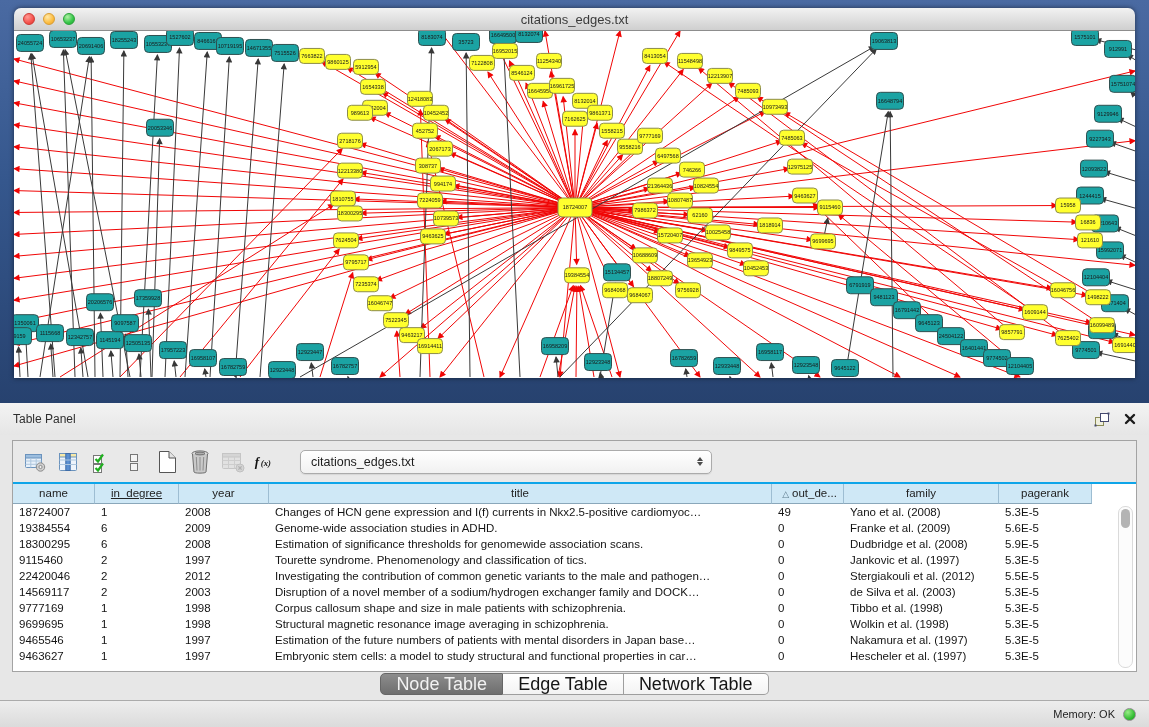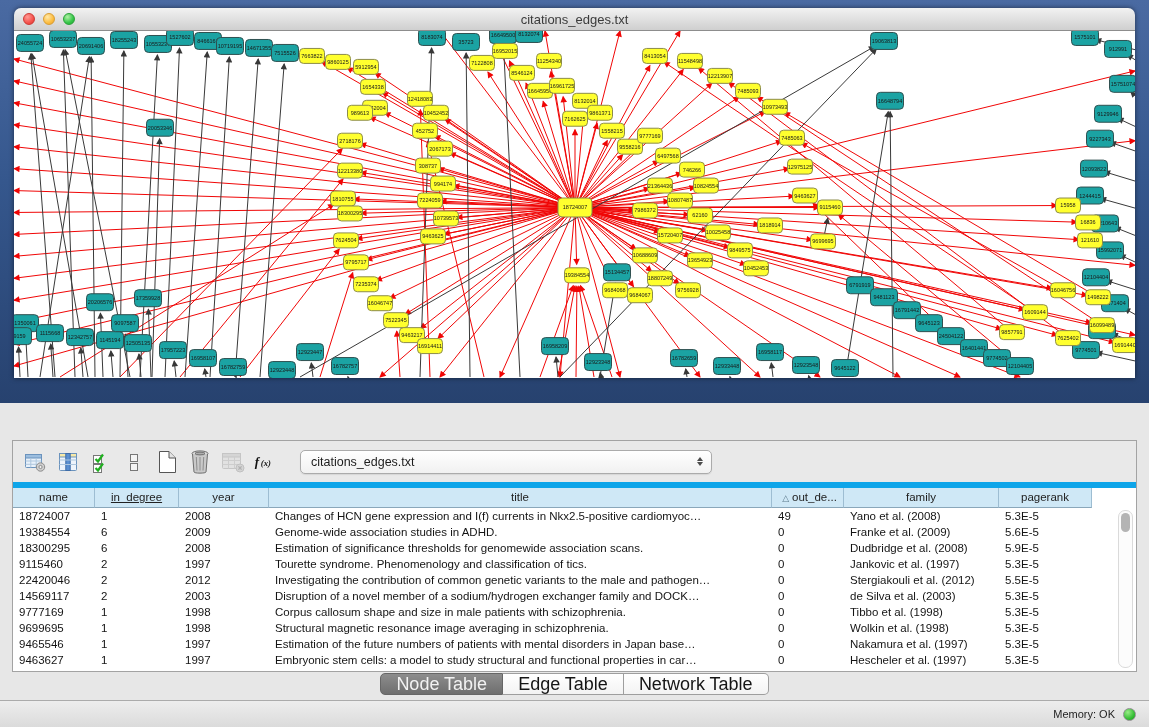--- a/index.html
+++ b/index.html
@@ -39,21 +39,21 @@
   .combo{width:398px;height:22px;margin-left:14px;background:linear-gradient(#ffffff,#f1f1f1);
     border:1px solid #ababab;border-radius:5px;display:flex;align-items:center;
     font-size:12.5px;color:#1c1c1c;padding:0 6px;box-shadow:0 1px 1px rgba(0,0,0,.08);cursor:pointer;}
   .combo .val{flex:1;padding-left:4px;}
   .combo-arrows{display:flex;flex-direction:column;align-items:center;gap:1px;padding-right:2px;}
   .combo-arrows i{width:0;height:0;border-left:3.5px solid transparent;border-right:3.5px solid transparent;}
   .combo-arrows i.up{border-bottom:4px solid #4b4b4b;}
   .combo-arrows i.dn{border-top:4px solid #4b4b4b;}
 
   .tablewrap{position:absolute;left:0;right:0;top:41px;bottom:0;background:#ffffff;
-    border-top:6px solid #0ea5e9;overflow:hidden;}
+    border-top:2px solid #0ea5e9;overflow:hidden;}
   .thead{display:flex;height:20px;}
   .th{box-sizing:border-box;height:20px;line-height:19px;font-size:11.5px;color:#222;
     text-align:center;background:#cfe8f6;border-right:1px solid #9dbdd2;border-bottom:1px solid #8aa7ba;
     overflow:hidden;white-space:nowrap;cursor:pointer;}
   .th.sorted{text-align:center;padding-left:4px;}
   .th .tri{color:#5d7b8d;font-size:9px;margin-right:3px;}
   .tr{display:flex;height:16px;cursor:default;}
   .td{box-sizing:border-box;height:16px;line-height:16px;font-size:11.5px;color:#141414;
     padding-left:6px;overflow:hidden;white-space:nowrap;}
   .vscroll{position:absolute;top:22px;right:3px;width:13px;bottom:3px;background:#fcfcfc;
@@ -855,20 +855,38 @@
                 <rect x="564.5" y="267.5" width="25" height="15" rx="4" ry="4" fill="#ffff2e" stroke="#8c8c4a" stroke-width="1"></rect>
                 <text x="577" y="277" text-anchor="middle" font-size="5.5" font-family="Liberation Sans, sans-serif" fill="#1a1a1a">19384554</text>
               </g>
             </g>
           </svg>
       </div>
     </div>
   </section>
 
   <section class="table-panel">
+    <div class="panel-header">
+      <span>Table Panel</span>
+      <div class="panel-actions">
+        <span class="pa">
+          <svg width="16" height="15" viewBox="0 0 16 15">
+            <rect x="1.5" y="5.5" width="8" height="8" fill="#eeeedd" stroke="#8a8a55"></rect>
+            <rect x="6.5" y="1.5" width="8" height="8" fill="#ffffff" stroke="#44486e"></rect>
+            <rect x="0.5" y="12.5" width="2" height="2" fill="#44486e"></rect>
+            <rect x="13.5" y="0.5" width="2" height="2" fill="#44486e"></rect>
+          </svg>
+        </span>
+        <span class="pa">
+          <svg width="12" height="12" viewBox="0 0 12 12">
+            <path d="M2 2 L10 10 M10 2 L2 10" stroke="#1b1b1b" stroke-width="2.4" stroke-linecap="round"></path>
+          </svg>
+        </span>
+      </div>
+    </div>
 
     <div class="panel-box">
       <div class="toolbar">
         <span class="tb-icon">
           <svg width="24" height="24" viewBox="0 0 24 24">
             <rect x="2.5" y="4.5" width="16" height="13" rx="1" fill="#e8f1fa" stroke="#6b93bd"></rect>
             <rect x="2.5" y="4.5" width="16" height="3.5" fill="#9cbedf" stroke="#6b93bd"></rect>
             <path d="M7.8 8 V17.5 M13.2 8 V17.5 M2.5 11 H18.5 M2.5 14.3 H18.5" stroke="#aec7de" fill="none"></path>
             <circle cx="17.5" cy="17" r="4.2" fill="#cfcfcf" stroke="#8c8c8c"></circle>
             <circle cx="17.5" cy="17" r="1.6" fill="#f2f2f2" stroke="#8c8c8c"></circle>

